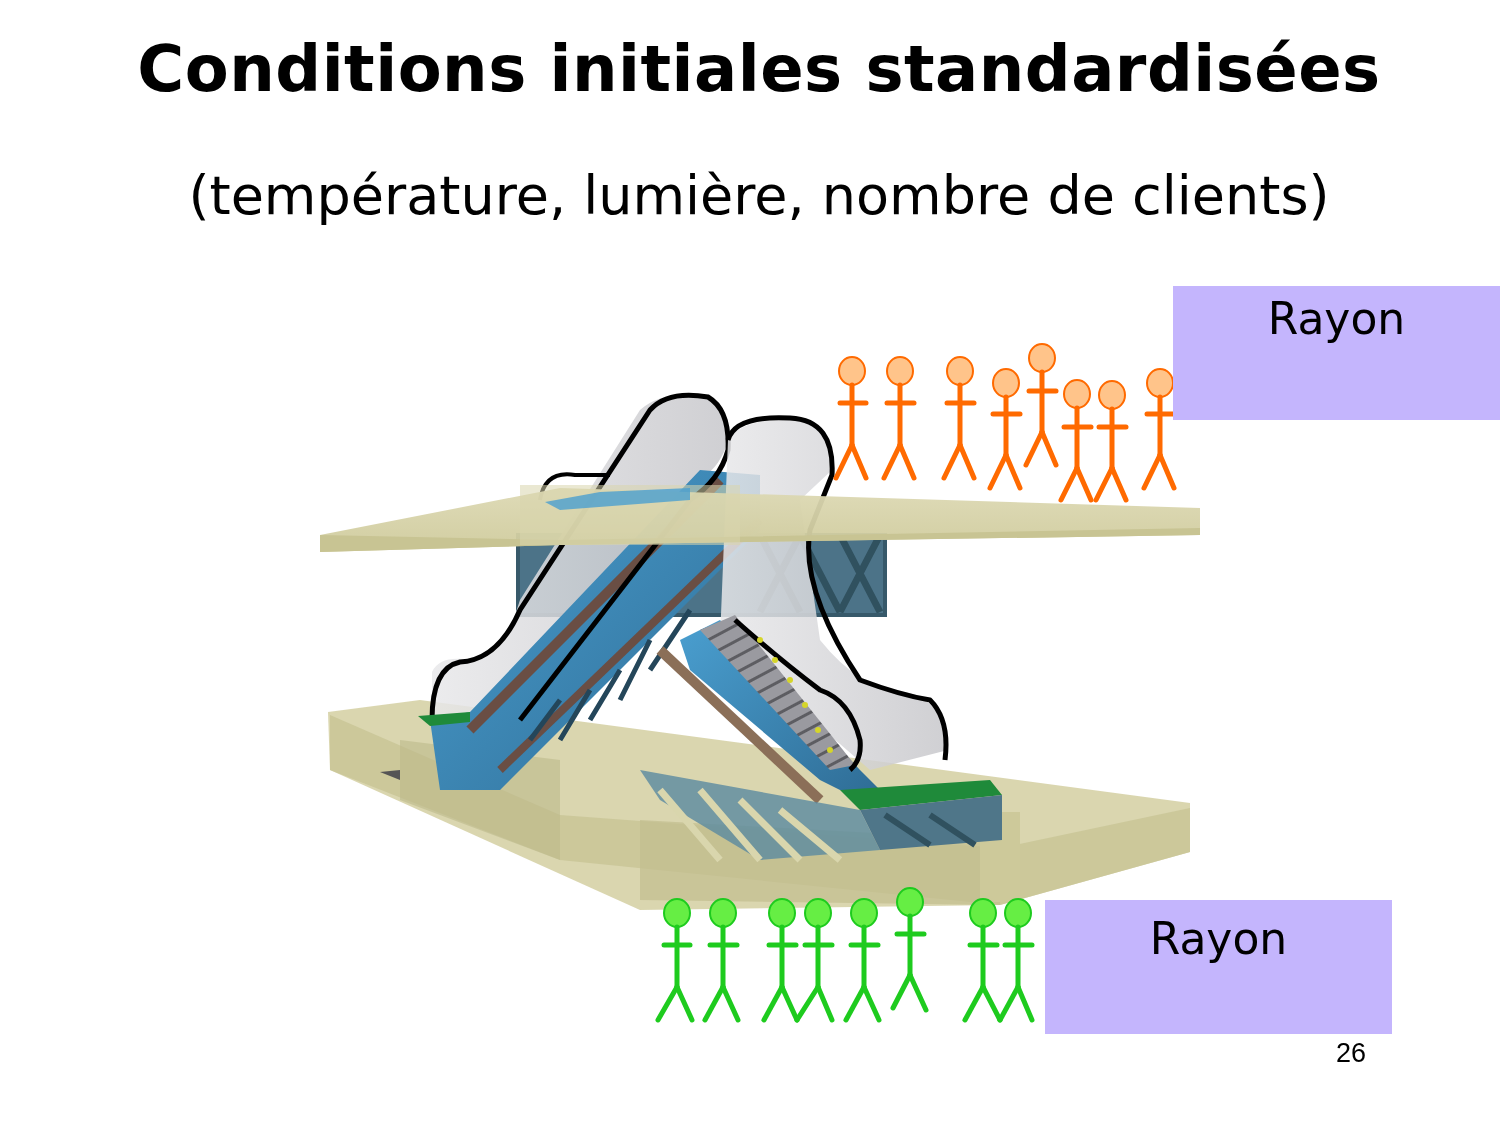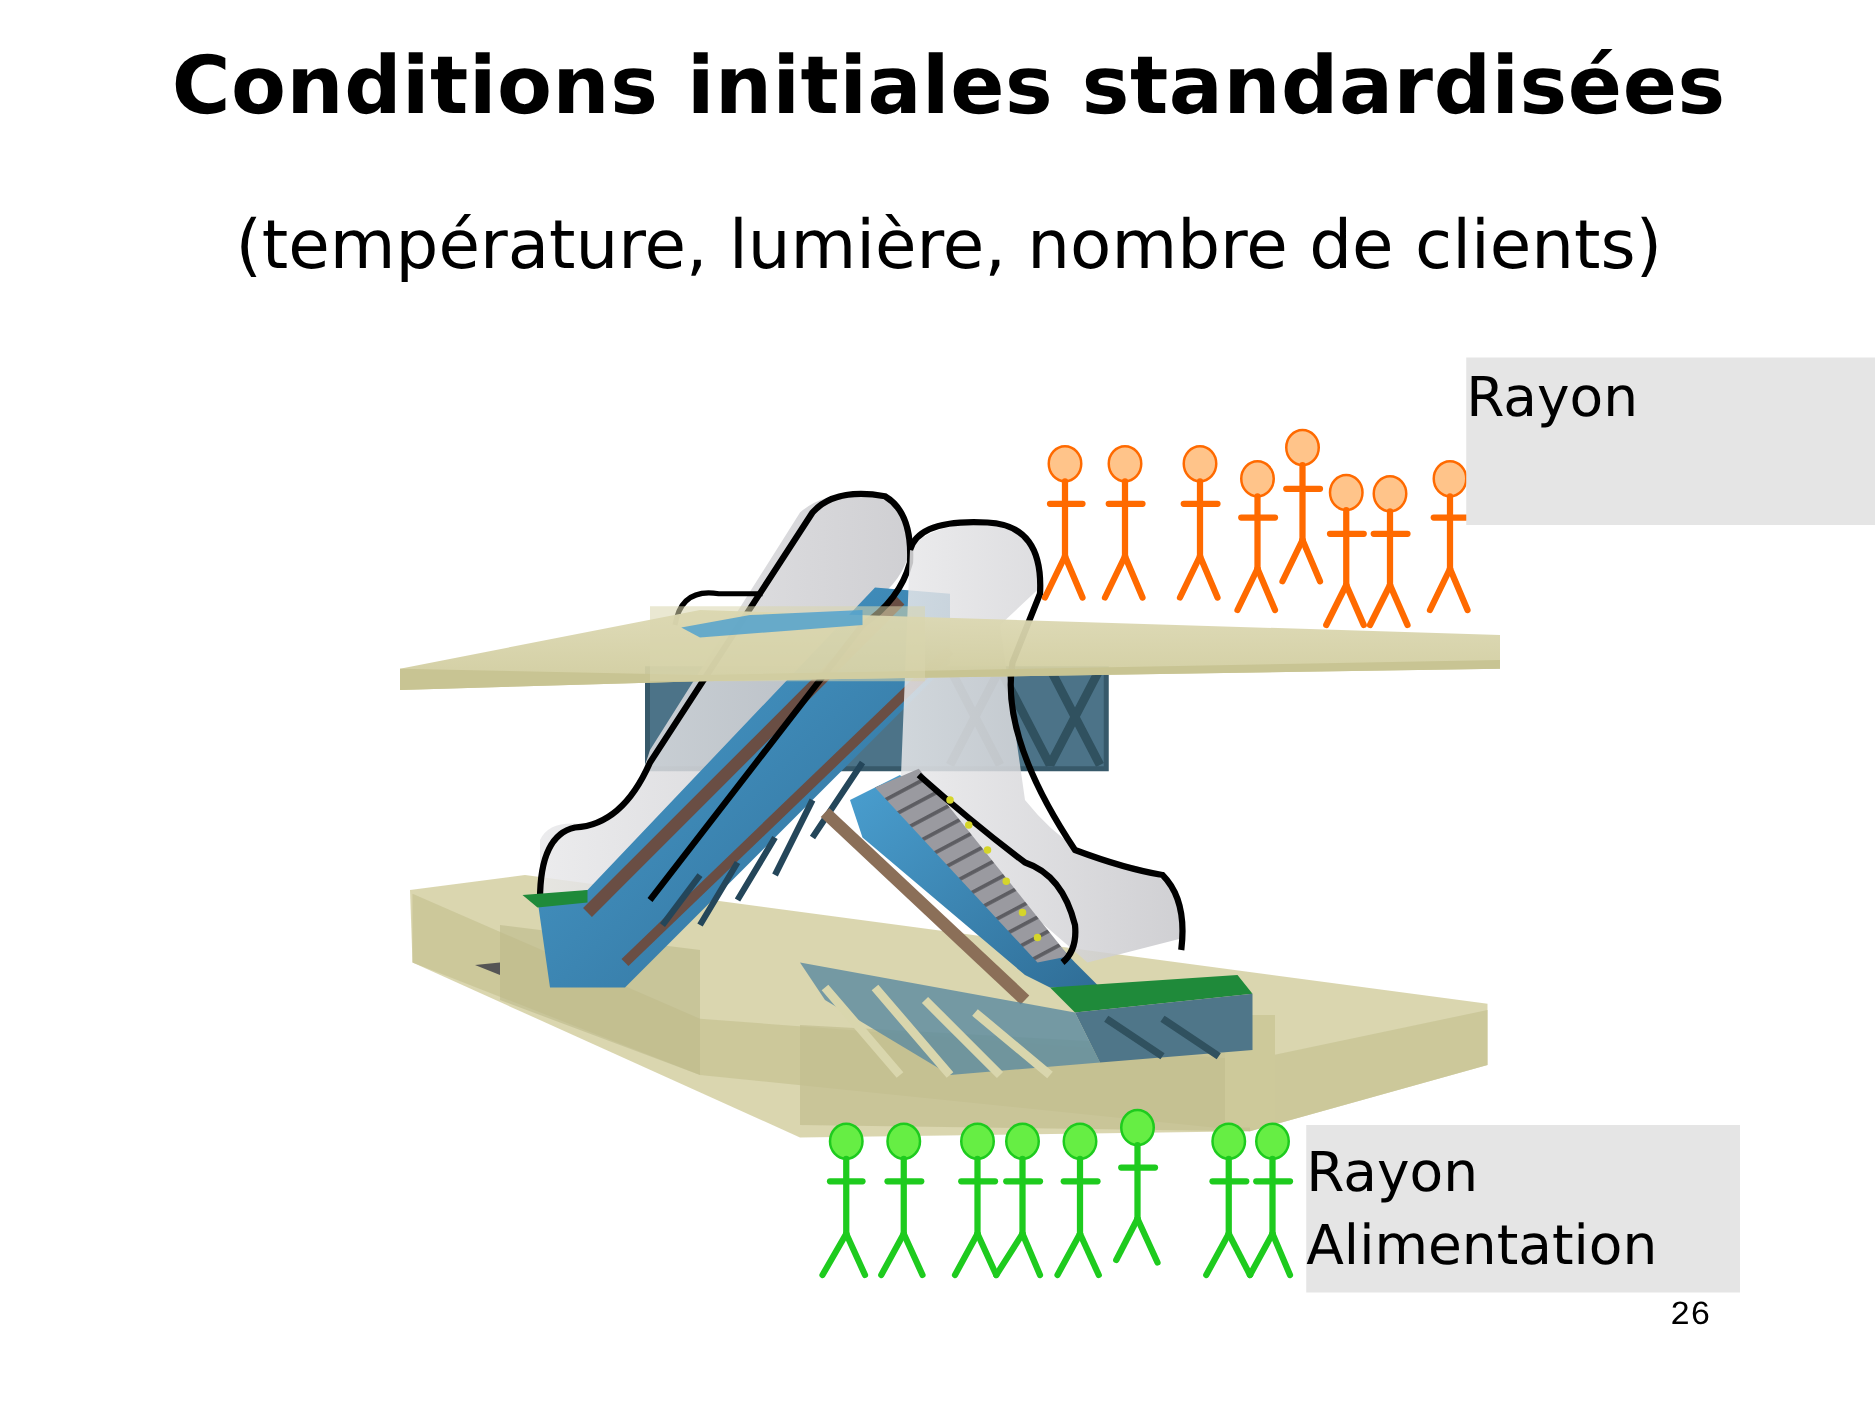--- a/index.html
+++ b/index.html
@@ -1,23 +1,23 @@
 <!DOCTYPE html>
 <html><head>
 <meta charset="utf-8">
 <style>
   html, body { margin: 0; padding: 0; background: #ffffff; }
   body { width: 1500px; height: 1125px; position: relative; overflow: hidden; font-family: "DejaVu Sans", sans-serif; }
   .title { position: absolute; left: 0; top: 32px; width: 1518px; text-align: center; font-family: "DejaVu Sans", sans-serif; font-weight: bold; font-size: 64px; color: #000; letter-spacing: 0.5px; }
   .subtitle { position: absolute; left: 0; top: 164px; width: 1518px; text-align: center; font-family: "DejaVu Sans", sans-serif; font-size: 54px; color: #000; }
-  .label-box { position: absolute; background: #e5e5e5; color: #000; font-family: "DejaVu Sans", sans-serif; font-size: 44px; line-height: 58px; text-align: left; }
+  .label-box { position: absolute; background: #c4b5fd; color: #000; font-family: "DejaVu Sans", sans-serif; font-size: 44px; line-height: 58px; text-align: center; }
   .label-box span { display: block; }
   #box-cosm { left: 1173px; top: 286px; width: 327px; height: 134px; padding-top: 4px; box-sizing: border-box; }
   #box-alim { left: 1045px; top: 900px; width: 347px; height: 134px; padding-top: 10px; box-sizing: border-box; }
-  .page-num { position: absolute; left: 1336px; top: 1038px; font-family: Liberation Mono, monospace; font-size: 27px; color: #000; }
+  .page-num { position: absolute; left: 1336px; top: 1038px; font-family: Liberation Sans, sans-serif; font-size: 27px; color: #000; }
   svg.scene { position: absolute; left: 0; top: 0; }
 </style>
 </head>
 <body>
 
 <div class="title">Conditions initiales standardisées</div>
 <div class="subtitle">(température, lumière, nombre de clients)</div>
 
 <svg class="scene" width="1500" height="1125" viewBox="0 0 1500 1125">
   <defs>
@@ -212,16 +212,15 @@
       </g>
   </g>
 </svg>
 
 <div class="label-box" id="box-cosm">
   <span>Rayon</span>
 </div>
 
 <div class="label-box" id="box-alim">
   <span>Rayon</span>
-  <span>Alimentation</span>
 </div>
 
 <div class="page-num">26</div>
 
 </body></html>

